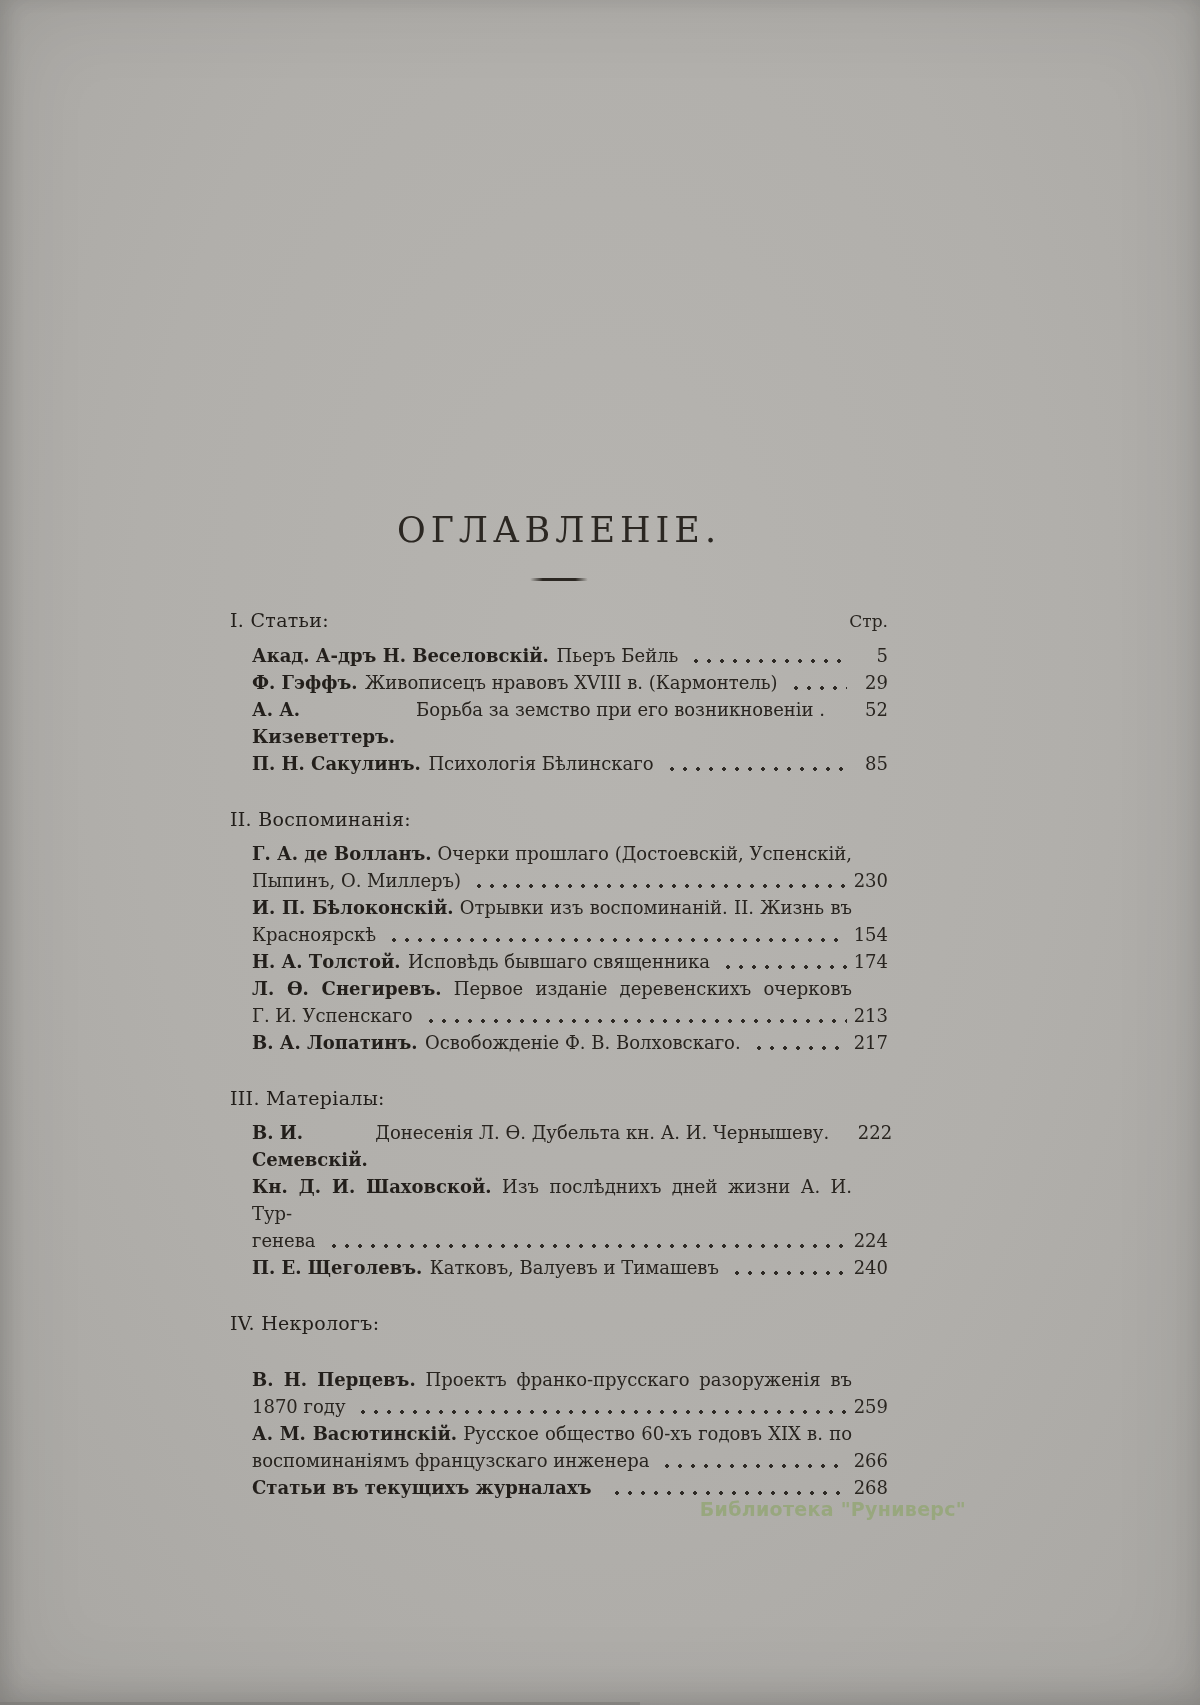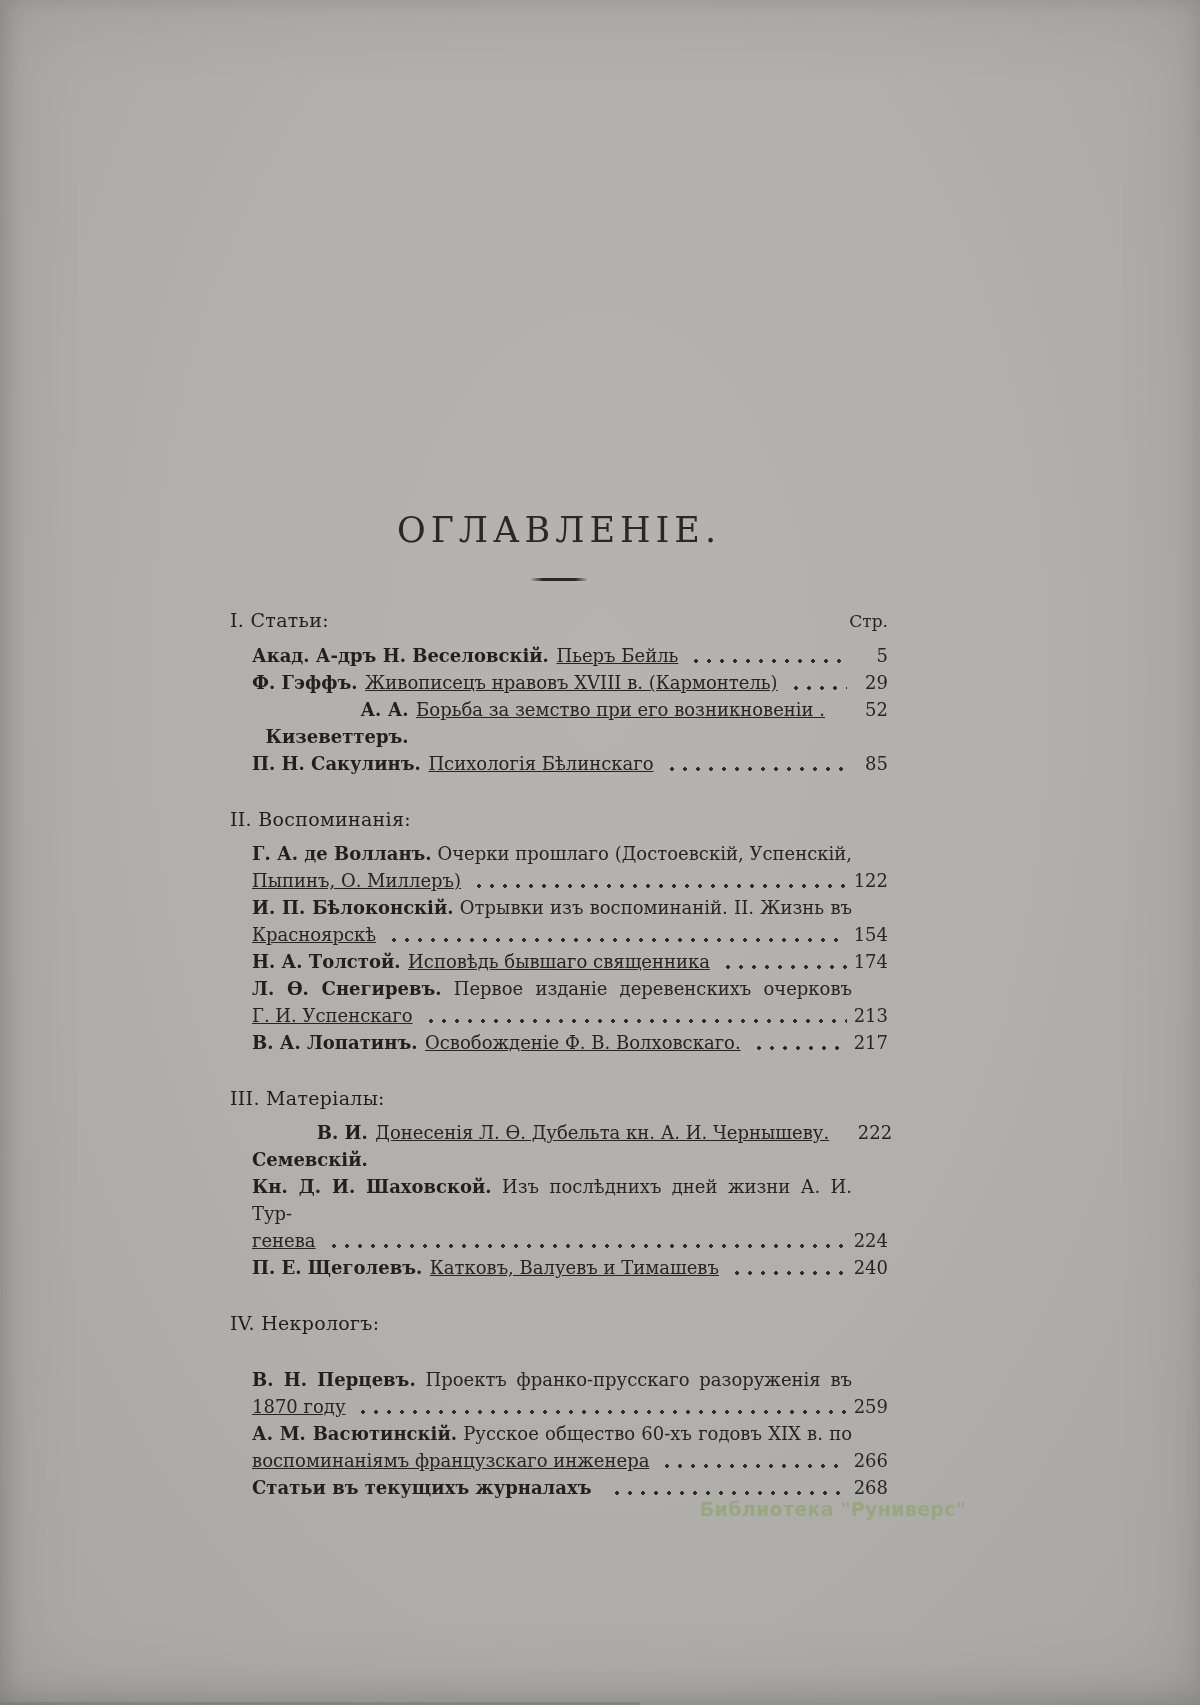--- a/index.html
+++ b/index.html
@@ -51,22 +51,22 @@
     margin: 0;
     font-size: 19px;
     font-weight: 400;
     line-height: 27px;
     letter-spacing: .3px;
     color: #221e1a;
   }
   .str { font-size: 17px; }
   .entries { margin-top: 7px; padding-left: 22px; }
   .r { display: flex; align-items: baseline; }
-  .r .b:not(:empty) { margin-right: .42em; text-align: right; }
-  .r .t { white-space: nowrap; text-decoration: underline; }
+  .r .b:not(:empty) { margin-right: .42em; }
+  .r .t { white-space: nowrap; }
   .b { font-weight: 700; color: #231f1b; }
   .jrow {
     text-align: justify;
     text-align-last: justify;
     padding-right: 36px;
   }
   .ld {
     flex: 1 1 auto;
     align-self: stretch;
     min-width: 14px;
@@ -145,21 +145,21 @@
         <h2 class="heading">II. Воспоминанія:</h2>
       </div>
       <div class="entries">
         <div class="jrow">
           <span class="b">Г. А. де Волланъ.</span> <span class="t">Очерки прошлаго (Достоевскій, Успенскій,</span>
         </div>
         <div class="r">
           <span class="b"></span>
           <span class="t">Пыпинъ, О. Миллеръ)</span>
           <span class="ld"></span>
-          <span class="pg">122</span>
+          <span class="pg">230</span>
         </div>
         <div class="jrow">
           <span class="b">И. П. Бѣлоконскій.</span> <span class="t">Отрывки изъ воспоминаній. II. Жизнь въ</span>
         </div>
         <div class="r">
           <span class="b"></span>
           <span class="t">Красноярскѣ</span>
           <span class="ld"></span>
           <span class="pg">154</span>
         </div>

